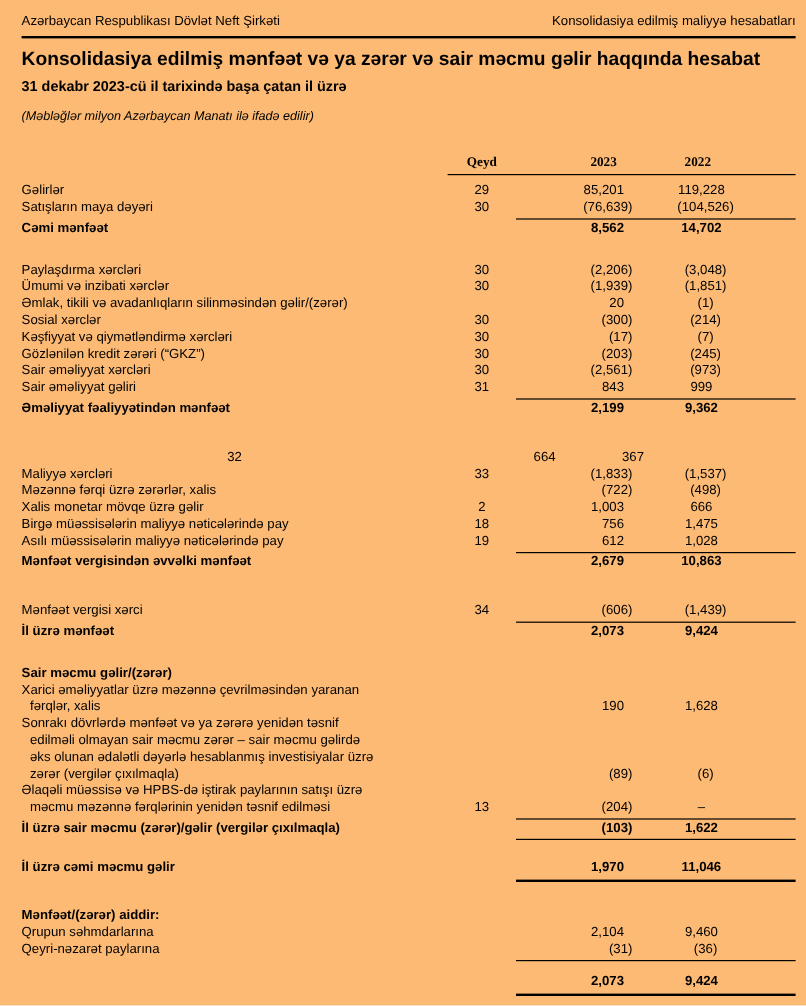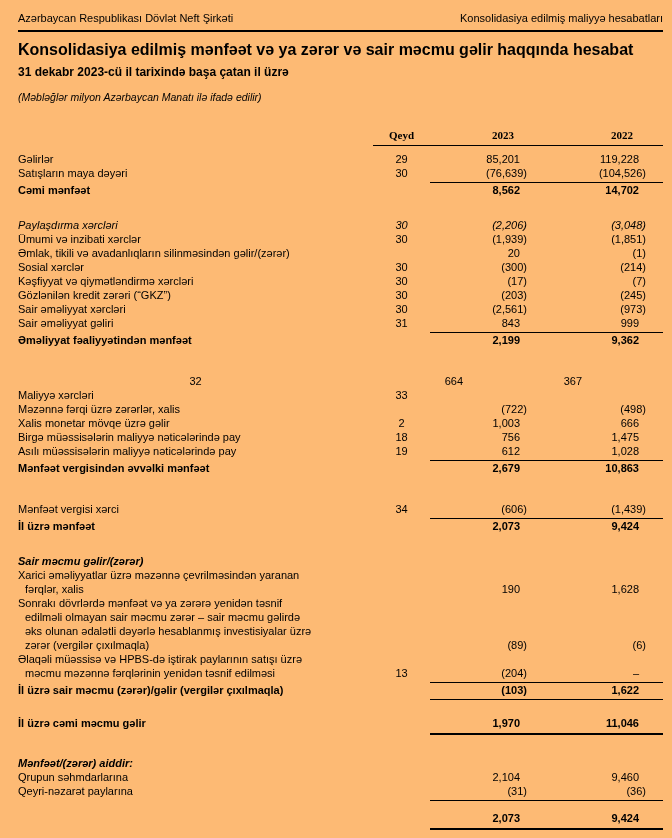--- a/index.html
+++ b/index.html
@@ -53,33 +53,33 @@
 
   .cell { min-height:14px; }
   .label {
     white-space:pre-line;
     padding-left:7px;   
     text-indent:-7px;
   }
   .qeyd { text-align:center; }
   .nums { display:grid; grid-template-columns:100px 133px; align-self:end; }
   .v1 { text-align:right; padding-right:10px; }
-  .v2 { text-align:right; padding-right:24px; }
+  .v2 { text-align:center; padding-right:24px; }
   .v1.neg { padding-right:3px; }   
   .v2.neg { padding-right:17px; }
 
   
   .row.rule-thin  .nums { border-bottom:1px solid #000; padding-bottom:2px; }
   .row.rule-thin  .label, .row.rule-thin  .qeyd { padding-bottom:3px; }
   .row.rule-thick .nums { border-bottom:2px solid #000; padding-bottom:3px; }
   .row.rule-thick .label, .row.rule-thick .qeyd { padding-bottom:5px; }
 
   
   .gap-xl { margin-top:27px; }
-  .gap-lg { margin-top:21px;font-style:italic; }
+  .gap-lg { margin-top:21px; }
   .gap-md { margin-top:16px; }
   .gap-sm { margin-top:10px; }
 </style>
 </head>
 <body>
 
 <div class="page">
 
   <div class="doc-header">
     <span>Azərbaycan Respublikası Dövlət Neft Şirkəti</span>
@@ -199,20 +199,24 @@
         <div class="row gap-xl">
           <div class="cell qeyd">32</div>
           <div class="nums">
             <div class="cell v1">664</div>
             <div class="cell v2">367</div>
           </div>
         </div>
         <div class="row">
           <div class="cell label">Maliyyə xərcləri</div>
           <div class="cell qeyd">33</div>
+          <div class="nums">
+            <div class="cell v1 neg">(1,833)</div>
+            <div class="cell v2 neg">(1,537)</div>
+          </div>
         </div>
         <div class="row">
           <div class="cell label">Məzənnə fərqi üzrə zərərlər, xalis</div>
           <div class="cell qeyd"></div>
           <div class="nums">
             <div class="cell v1 neg">(722)</div>
             <div class="cell v2 neg">(498)</div>
           </div>
         </div>
         <div class="row">

